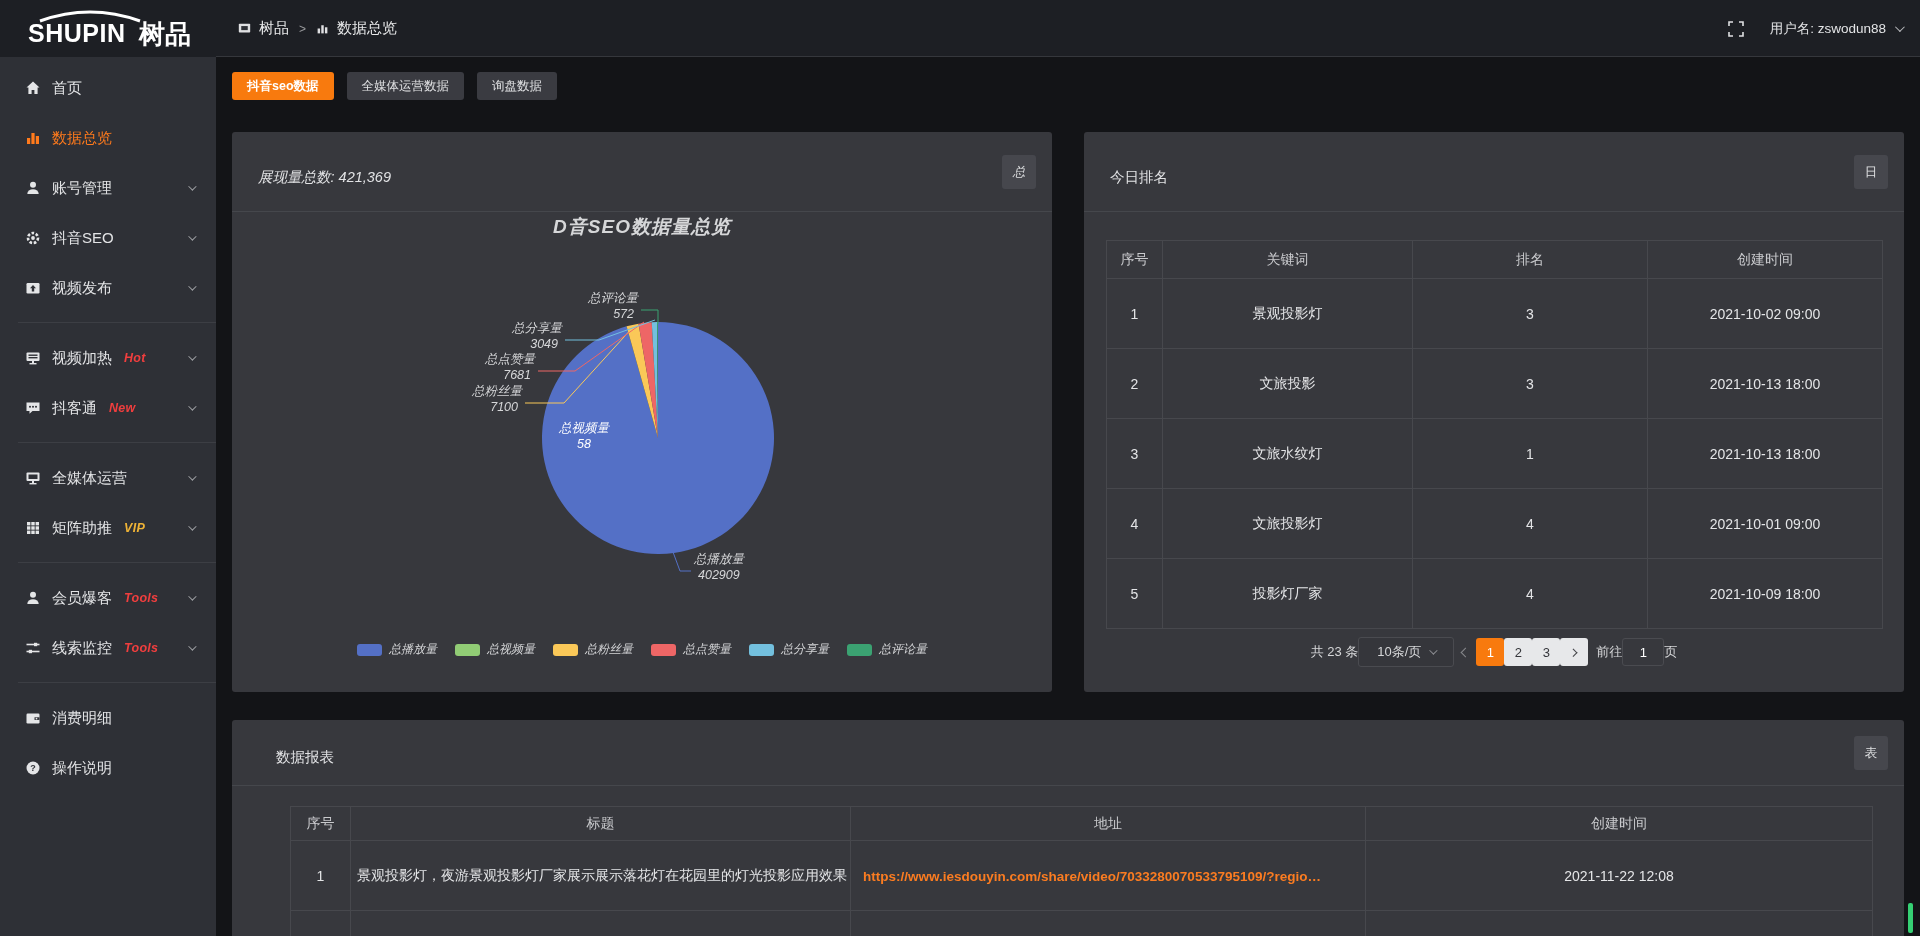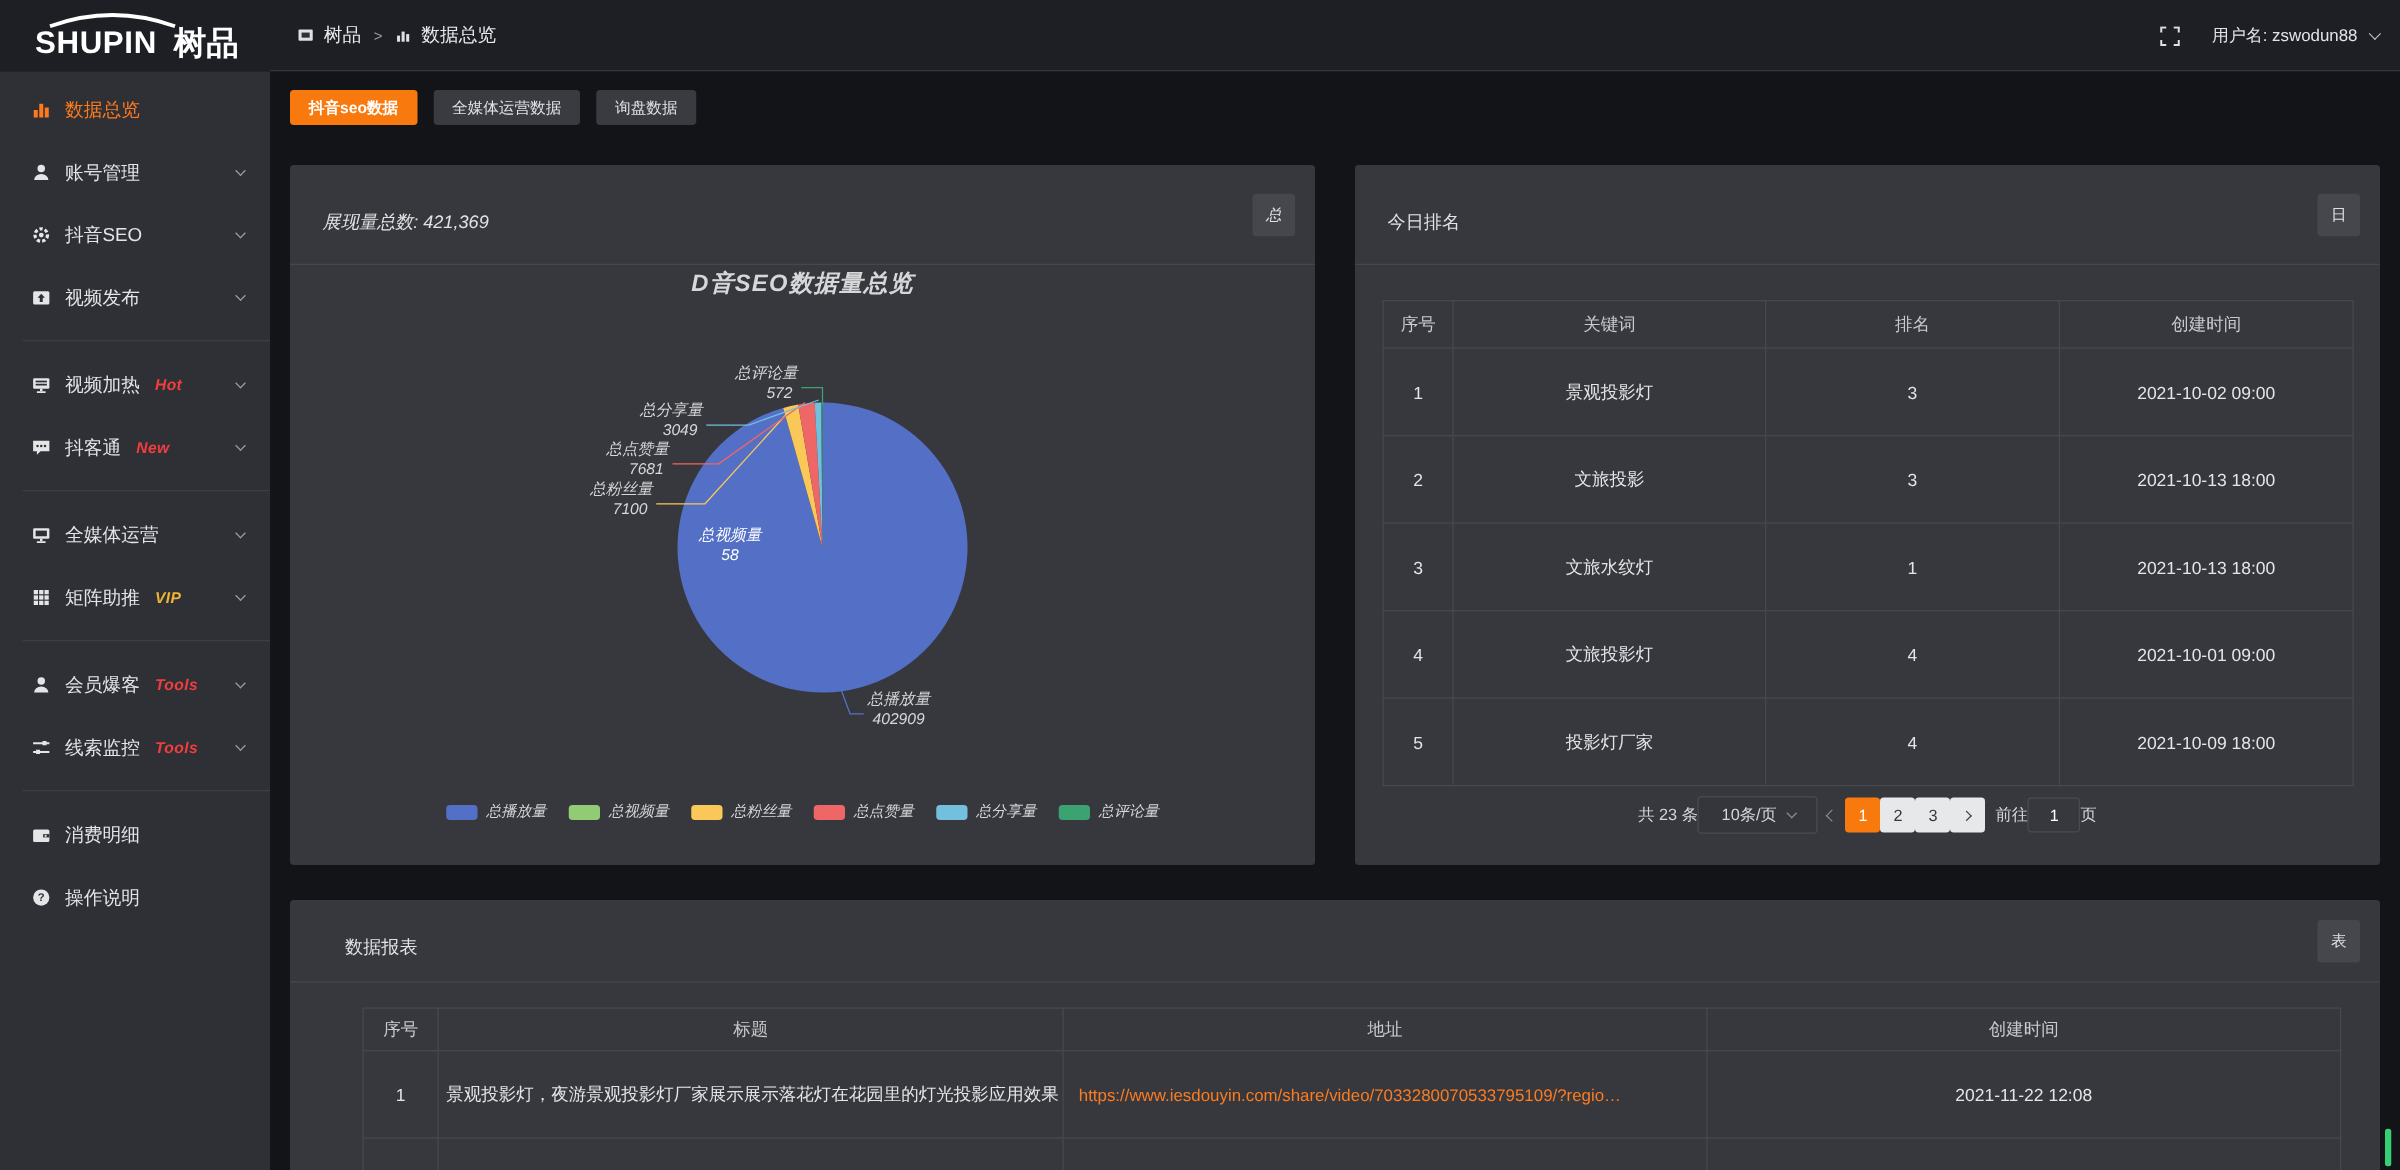--- a/index.html
+++ b/index.html
@@ -63,21 +63,21 @@
   th, td { border:1px solid #47484d; text-align:center; overflow:hidden; white-space:nowrap; }
   th { color:#c9cacd; font-weight:normal; font-size:14px;margin-left:28px; }
   td { color:#e4e5e7; font-size:14px; }
   #rank-table { position:absolute; left:22px; top:108px; width:776px; }
   #rank-table th { height:38px; }
   #rank-table td { height:70px; }
   #report-table { position:absolute; left:58px; top:86px; width:1582px; }
   #report-table th { height:34px; }
   #report-table td { height:70px; }
   #report-table td.title-cell { text-align:left; padding:0 6px; }
-  #report-table td.url-cell { text-align:left; padding:0 12px; }
+  #report-table td.url-cell { text-align:left; padding:0 12px;font-weight:bold; }
   #report-table a { color:#fb7c21; text-decoration:none; font-size:13.5px; }
 
   
   #pagination { position:absolute; left:0; top:505px; width:820px; display:flex; justify-content:center;
                 align-items:center; color:#d5d6d8; font-size:13px; }
   .pg-select { width:96px; height:30px; background:#35363b; border:1px solid #4a4b50; border-radius:3px;
                display:flex; align-items:center; justify-content:center; gap:8px; cursor:pointer; }
   .pg-select .chev { width:6px; height:6px; border-color:#8d8e93; }
   .pg-prev { width:22px; display:flex; justify-content:center; cursor:pointer; }
   .pg-prev .chev { border-color:#87888c; transform:rotate(135deg); }
@@ -131,20 +131,28 @@
       <span>用户名: zswodun88</span>
       <i class="chev"></i>
     </span>
   </div>
 </div>
 <div id="topbar-line"></div>
 
 <div id="sidebar">
   <div style="height:6px"></div>
 
+  <div class="side-item">
+    <span class="ic">
+        <svg class="icon" viewBox="0 0 16 16">
+          <path class="fg" d="M8 1.5 14.5 7.5 H12.6 V14 H9.4 V10 H6.6 V14 H3.4 V7.5 H1.5 Z"></path>
+        </svg>
+      </span>
+    <span class="lbl">首页</span>
+  </div>
 
   <div class="side-item active">
     <span class="ic">
         <svg class="icon" viewBox="0 0 16 16">
           <rect class="fg" x="2" y="8" width="3.2" height="6"></rect>
           <rect class="fg" x="6.4" y="3" width="3.2" height="11"></rect>
           <rect class="fg" x="10.8" y="6" width="3.2" height="8"></rect>
         </svg>
       </span>
     <span class="lbl">数据总览</span>

